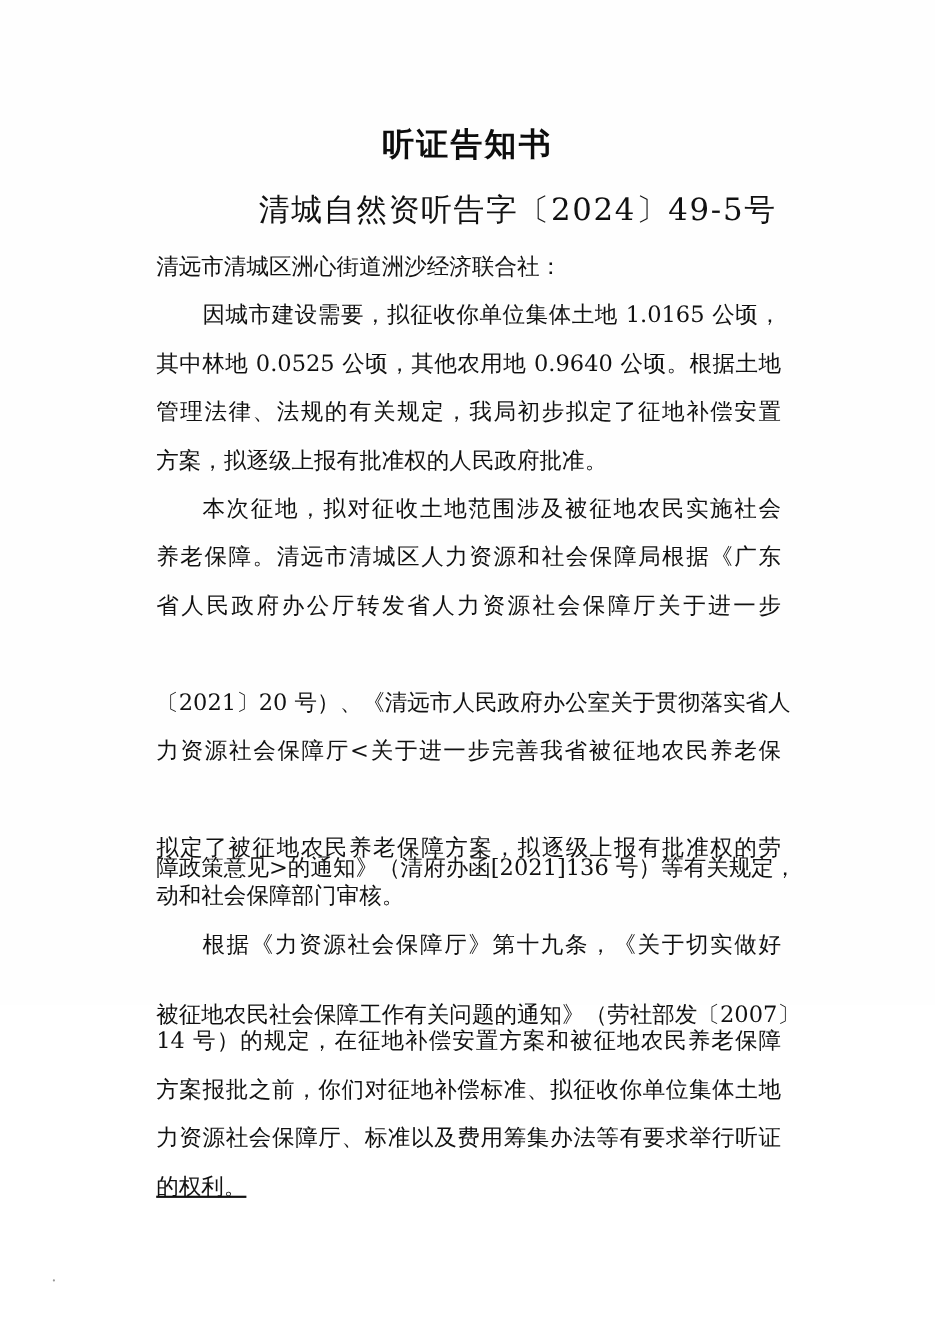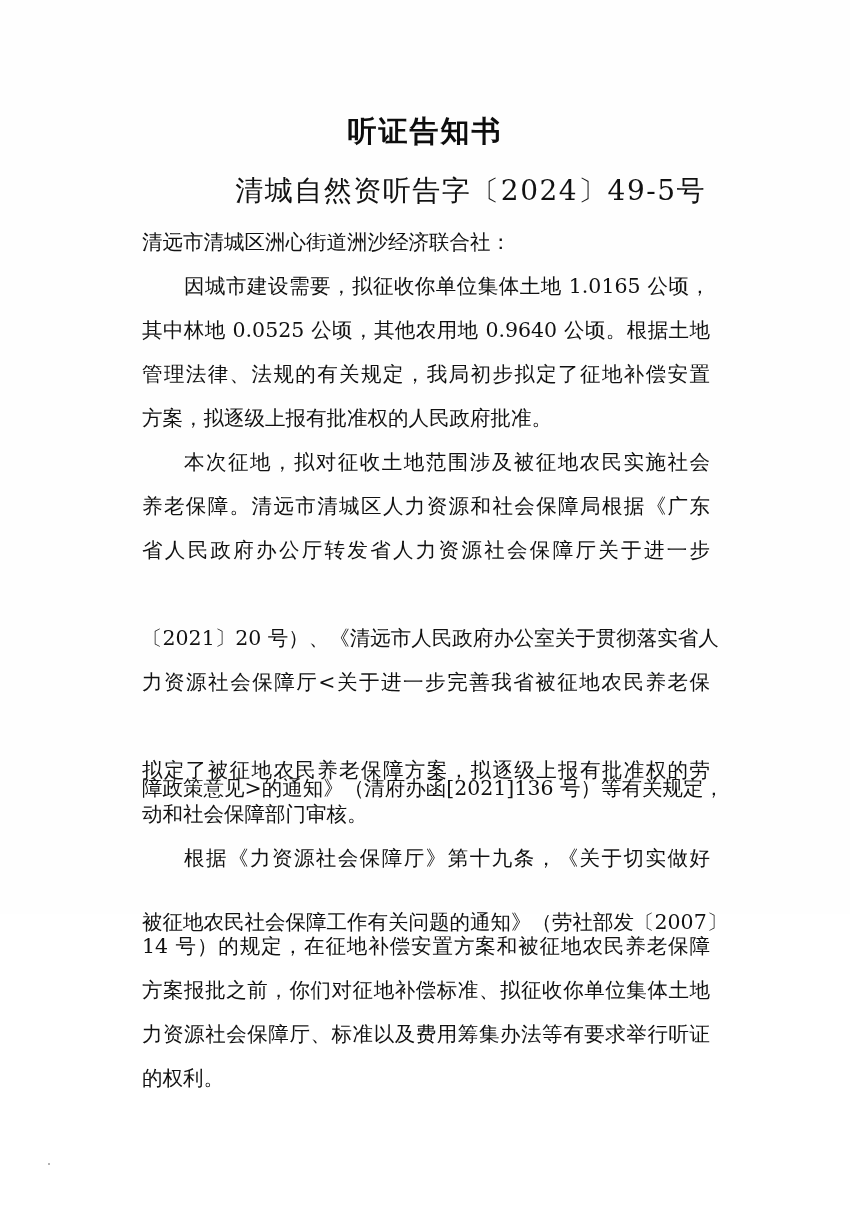--- a/index.html
+++ b/index.html
@@ -56,18 +56,18 @@
   <div class="line" style="top:668px;">力资源社会保障厅&lt;关于进一步完善我省被征地农民养老保</div>
   <div class="line" style="top:736px;margin-top:38px;">障政策意见&gt;的通知》（清府办函[2021]136 号）等有关规定，</div>
   <div class="line" style="top:756px;">拟定了被征地农民养老保障方案，拟逐级上报有批准权的劳</div>
   <div class="line last" style="top:800px;">动和社会保障部门审核。</div>
 
   <div class="line indent" style="top:844px;">根据《力资源社会保障厅》第十九条，《关于切实做好</div>
   <div class="line" style="top:908px;width:572px;">被征地农民社会保障工作有关问题的通知》（劳社部发〔2007〕</div>
   <div class="line" style="top:932px;">14 号）的规定，在征地补偿安置方案和被征地农民养老保障</div>
   <div class="line" style="top:976px;">方案报批之前，你们对征地补偿标准、拟征收你单位集体土地</div>
   <div class="line" style="top:1020px;">力资源社会保障厅、标准以及费用筹集办法等有要求举行听证</div>
-  <div class="line last" style="top:1064px;">的权利。</div>
+  <div class="line last" style="top:1064px;text-decoration:underline;">的权利。</div>
 
   <div class="dot" style="left:560px;top:640px;"></div>
   <div class="dot" style="left:572px;top:688px;"></div>
   <div class="dot" style="left:48px;top:1163px;"></div>
 </div>
 
 </body></html>

